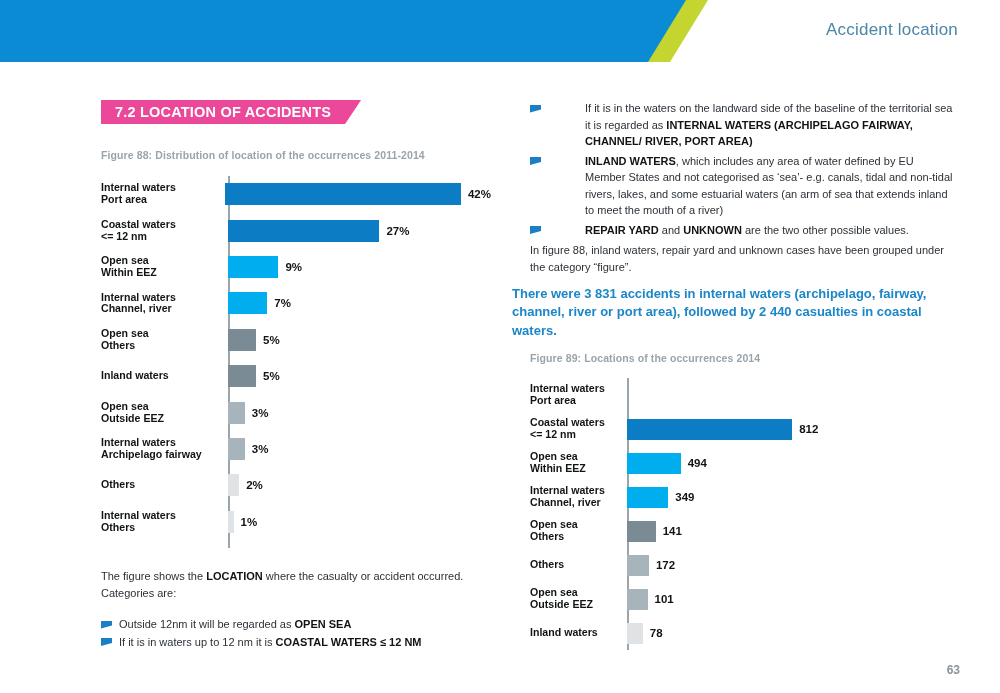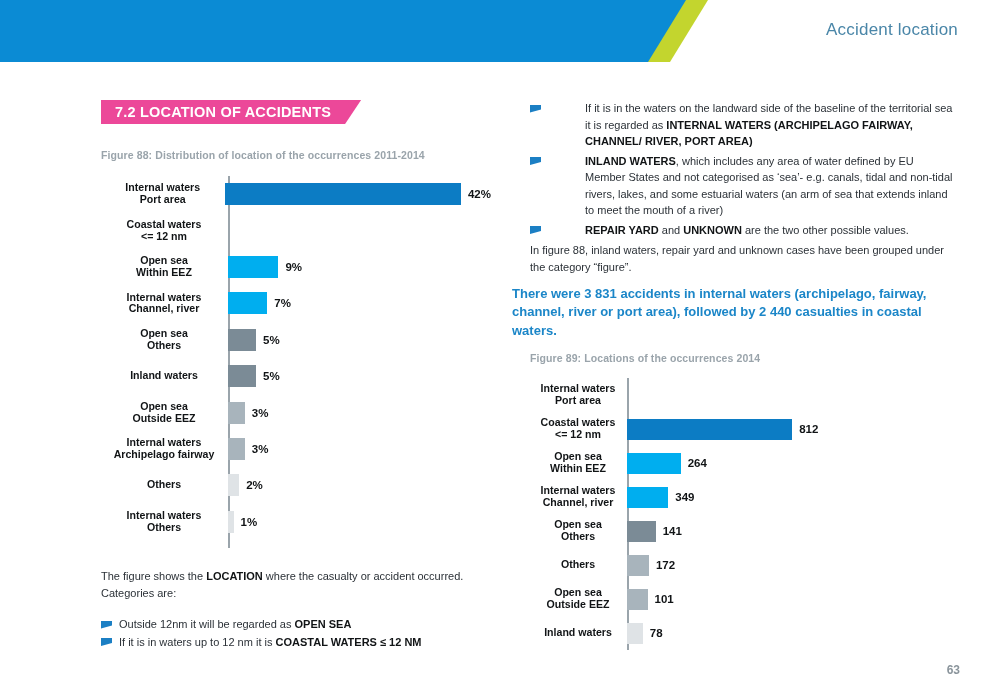--- a/index.html
+++ b/index.html
@@ -57,21 +57,21 @@
     position: absolute; top: 0; width: 2px; background: #9aa4ab;
   }
   #chart88 .axis { left: 127px; height: 372px; }
   #chart89 .axis { left: 97px; height: 272px; }
 
   .row { position: relative; display: flex; align-items: center; }
   #chart88 .row { height: 36.4px; }
   #chart89 .row { height: 34px; }
 
   .cat-label {
-    text-align: center; font-weight: bold; color: #111416;
+    text-align: left; font-weight: bold; color: #111416;
     line-height: 1.12; padding-right: 1px; white-space: pre-line;
   }
   #chart88 .cat-label { width: 127px; font-size: 10.6px; }
   #chart89 .cat-label { width: 97px; font-size: 10.6px; }
 
   .bar-wrap { position: relative; flex: 1; display: flex; align-items: center; height: 100%; }
   .bar { height: 22px; }
   #chart89 .bar { height: 21px; }
   .bar-value {
     font-weight: bold; color: #111416; font-size: 11.5px;
@@ -135,20 +135,24 @@
         <div class="cat-label">Internal waters
 Port area</div>
         <div class="bar-wrap">
           <div class="bar" style="width: 235.565px; background: rgb(12, 124, 196);"></div>
           <div class="bar-value">42%</div>
         </div>
       </div>
       <div class="row">
         <div class="cat-label">Coastal waters
 &lt;= 12 nm</div>
+        <div class="bar-wrap">
+          <div class="bar" style="width: 151.435px; background: rgb(12, 124, 196);"></div>
+          <div class="bar-value">27%</div>
+        </div>
       </div>
       <div class="row">
         <div class="cat-label">Open sea
 Within EEZ</div>
         <div class="bar-wrap">
           <div class="bar" style="width: 50.4783px; background: rgb(0, 174, 239);"></div>
           <div class="bar-value">9%</div>
         </div>
       </div>
       <div class="row">
@@ -256,21 +260,21 @@
         <div class="bar-wrap">
           <div class="bar" style="width: 165.2px; background: rgb(12, 124, 196);"></div>
           <div class="bar-value">812</div>
         </div>
       </div>
       <div class="row">
         <div class="cat-label">Open sea
 Within EEZ</div>
         <div class="bar-wrap">
           <div class="bar" style="width: 53.7103px; background: rgb(0, 174, 239);"></div>
-          <div class="bar-value">264</div>
+          <div class="bar-value">494</div>
         </div>
       </div>
       <div class="row">
         <div class="cat-label">Internal waters
 Channel, river</div>
         <div class="bar-wrap">
           <div class="bar" style="width: 41.3px; background: rgb(0, 174, 239);"></div>
           <div class="bar-value">349</div>
         </div>
       </div>

